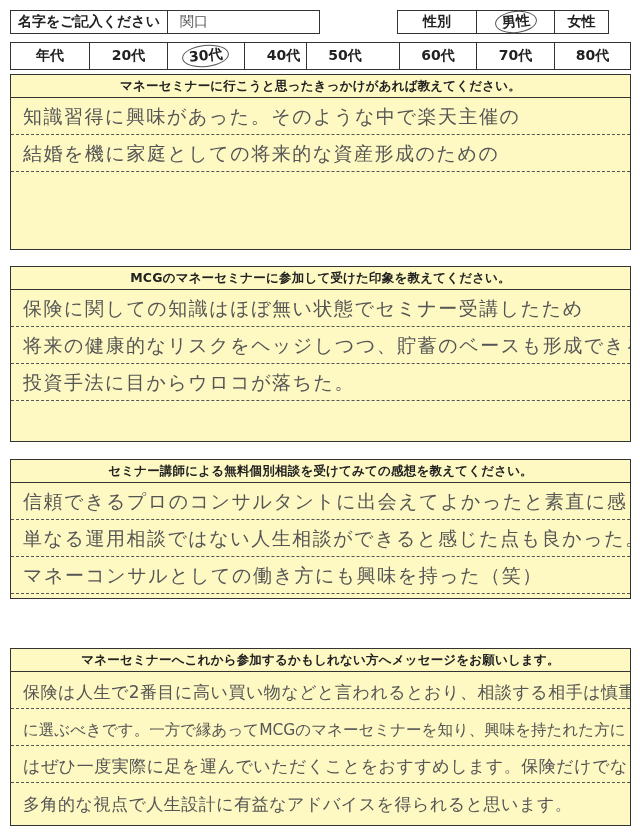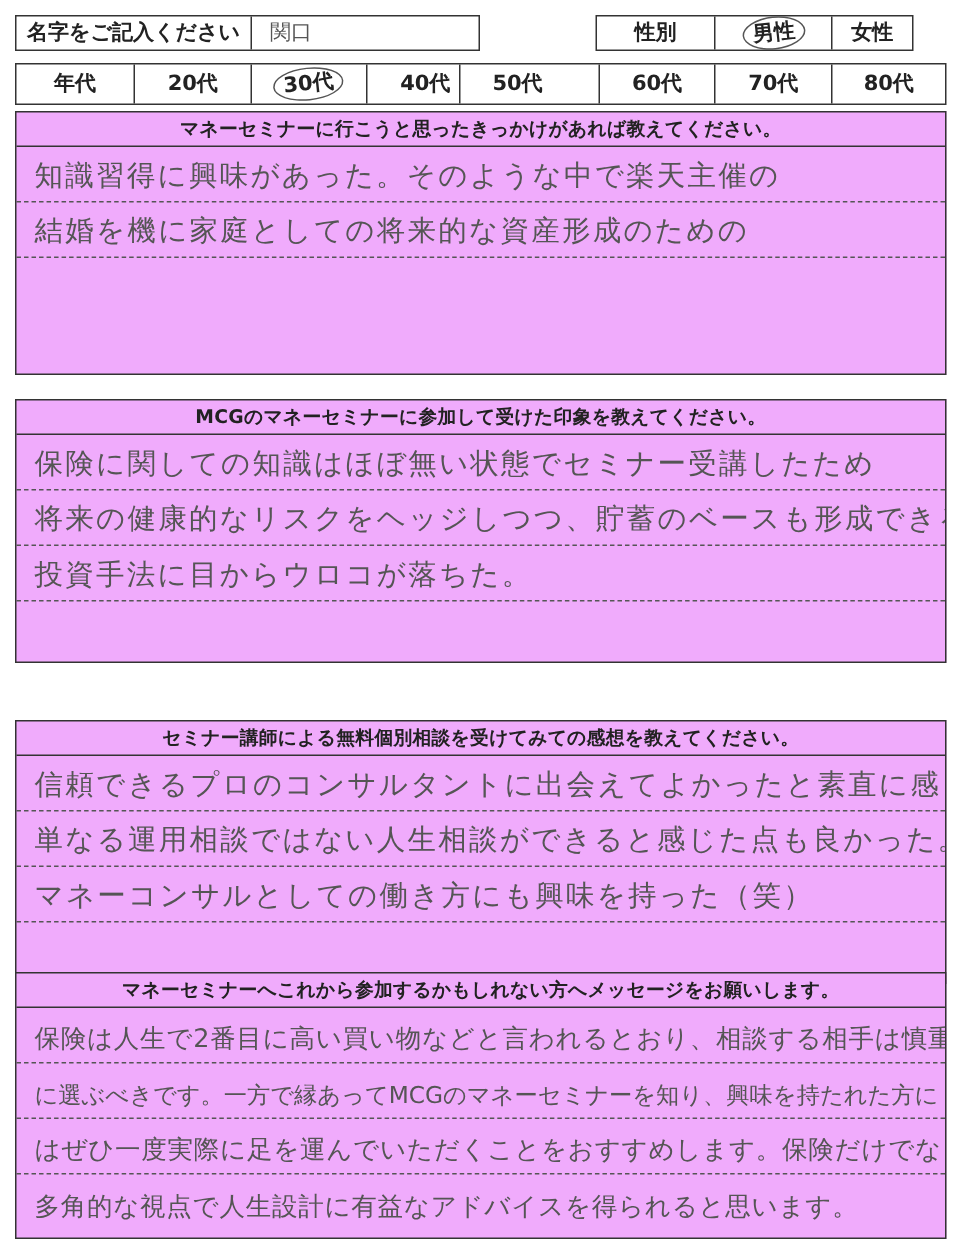--- a/index.html
+++ b/index.html
@@ -5,21 +5,21 @@
   * { box-sizing: border-box; margin: 0; padding: 0; }
   html, body { width: 640px; height: 835px; background: #ffffff; overflow: hidden; }
   body { position: relative; font-family: "DejaVu Sans", sans-serif; color: #1a1a1a; }
 
   .box { position: absolute; border: 1.5px solid #333; background: #fff; }
   .cell { position: absolute; top: 0; bottom: 0; display: flex; align-items: center; justify-content: center; font-size: 14px; font-weight: bold; color: #222; border-left: 1.5px solid #333; }
   .cell.first { border-left: none; }
   .hand { font-family: "DejaVu Sans", sans-serif; font-weight: normal; color: #555; }
   .circled { border: 1.3px solid #555; border-radius: 50%; padding: 1px 6px; transform: rotate(-6deg); }
 
-  .section { position: absolute; left: 10px; width: 621px; border: 1.5px solid #333; background: #f0abfc; text-align: center; }
+  .section { position: absolute; left: 10px; width: 621px; border: 1.5px solid #333; background: #fef9c3; text-align: center; }
   .section-title { height: 23px; border-bottom: 1.5px solid #333; display: flex; align-items: center; justify-content: center; font-size: 12.5px; font-weight: bold; color: #222; letter-spacing: 0.2px; }
   .line { height: 37px; border-bottom: 1.5px dashed #555; display: flex; align-items: flex-end; padding: 0 0 4px 12px; font-size: 19px; color: #555; white-space: nowrap; overflow: hidden; letter-spacing: 1.5px; font-family: "DejaVu Sans", sans-serif; }
   .line.last { border-bottom: none; }
 </style>
 </head>
 <body>
 
 <div class="box" style="left:10px; top:10px; width:310px; height:24px;">
   <div class="cell hand" style="left:156px; right:0; justify-content:flex-start; padding-left:12px; font-size:14px;">関口</div>
   <div class="cell first" style="left:0; width:156px; font-size:14px;">名字をご記入ください</div>
@@ -54,21 +54,21 @@
 </div>
 
 <div class="section" style="top:266px; height:176px;">
   <div class="section-title">MCGのマネーセミナーに参加して受けた印象を教えてください。</div>
   <div class="line">保険に関しての知識はほぼ無い状態でセミナー受講したため</div>
   <div class="line">将来の健康的なリスクをヘッジしつつ、貯蓄のベースも形成できる</div>
   <div class="line">投資手法に目からウロコが落ちた。</div>
   <div class="line last"></div>
 </div>
 
-<div class="section" style="top:480px; height:176px;">
+<div class="section" style="top:459px; height:140px;">
   <div class="section-title">セミナー講師による無料個別相談を受けてみての感想を教えてください。</div>
   <div class="line">信頼できるプロのコンサルタントに出会えてよかったと素直に感じた。</div>
   <div class="line">単なる運用相談ではない人生相談ができると感じた点も良かった。</div>
   <div class="line">マネーコンサルとしての働き方にも興味を持った（笑）</div>
   <div class="line last"></div>
 </div>
 
 <div class="section" style="top:648px; height:178px;">
   <div class="section-title">マネーセミナーへこれから参加するかもしれない方へメッセージをお願いします。</div>
   <div class="line" style="font-size:17px; letter-spacing:0.5px;">保険は人生で2番目に高い買い物などと言われるとおり、相談する相手は慎重</div>

